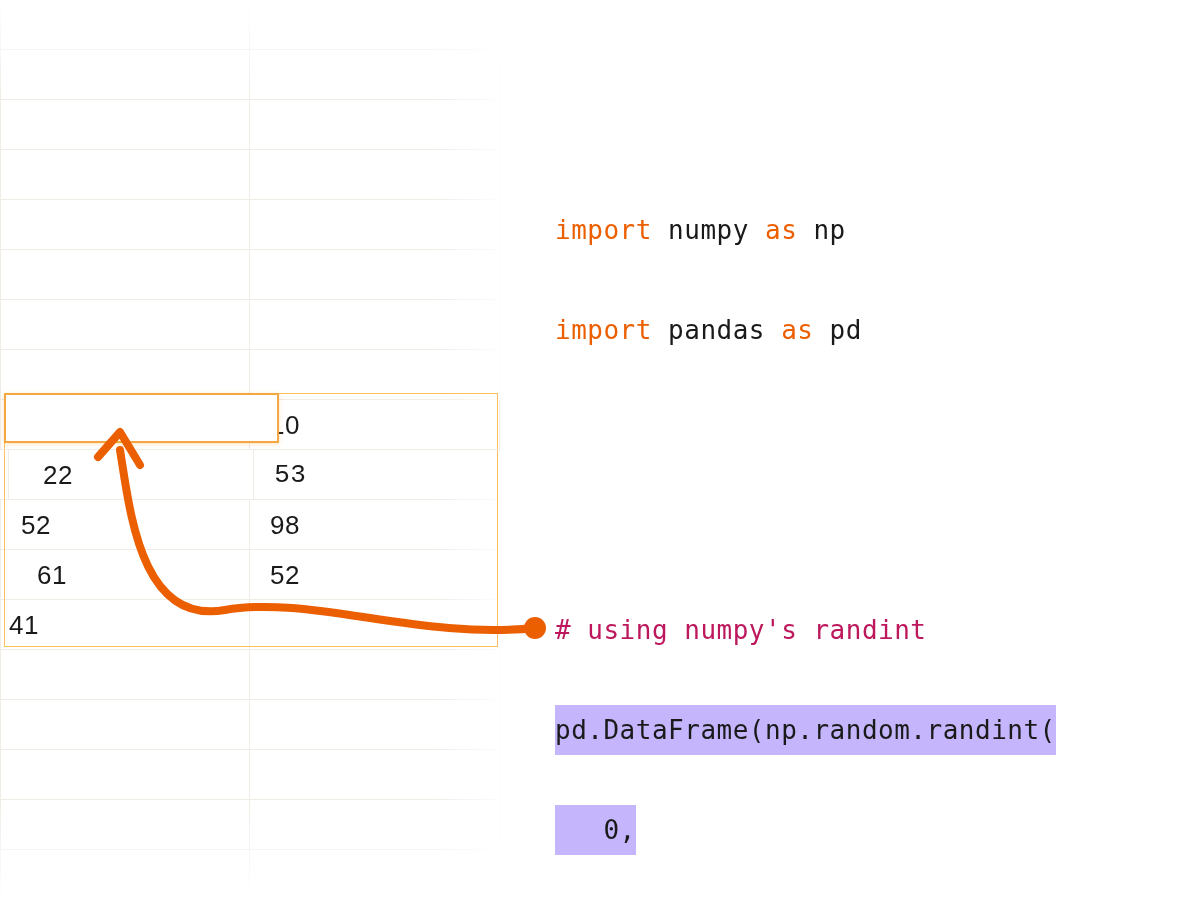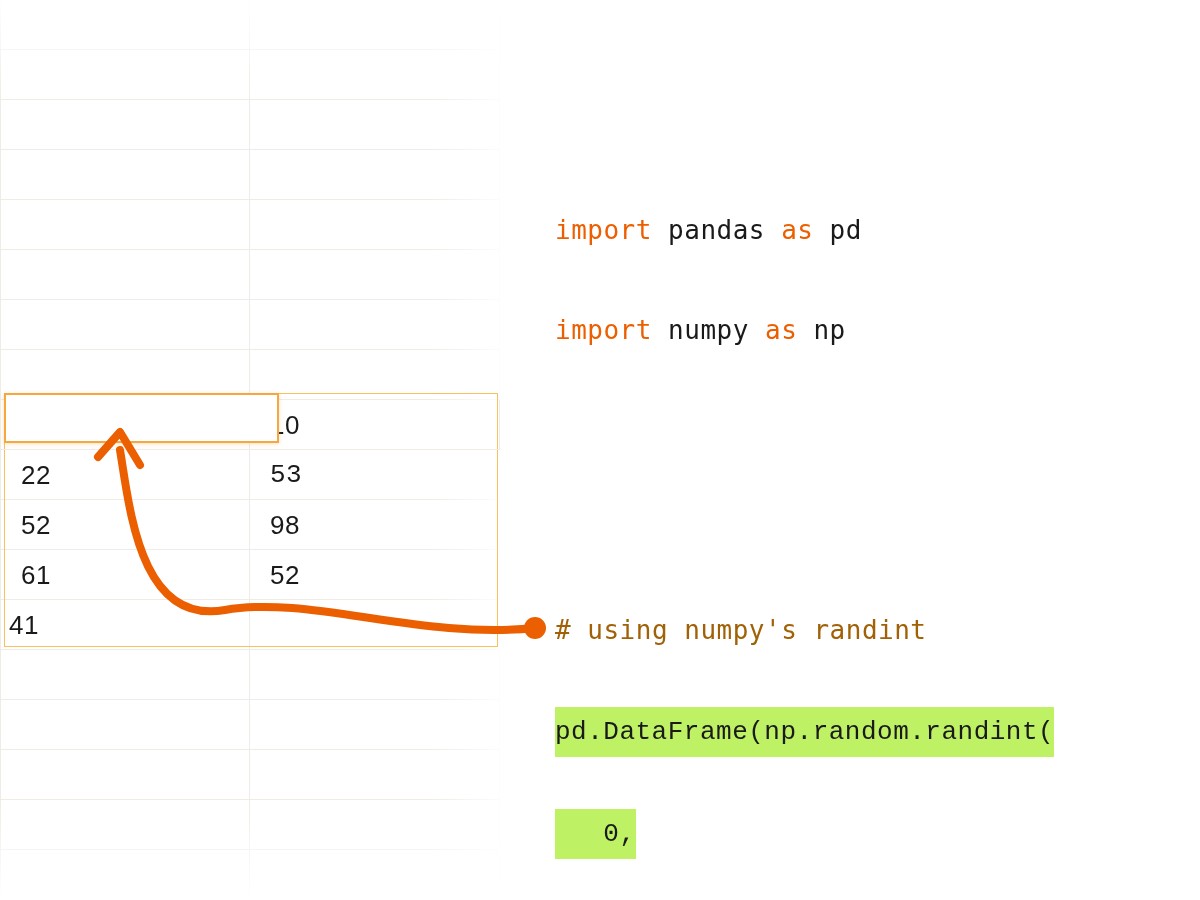--- a/index.html
+++ b/index.html
@@ -72,25 +72,24 @@
   left: 555px;
   top: 155px;
   font-family: "SF Mono", "Monaco", "Menlo", Consolas, monospace;
   font-size: 26px;
   line-height: 50px;
   letter-spacing: 0.5px;
   white-space: pre;
 }
 .kw { color: #ec5f00; }
 .txt { color: #1a1a1a; }
-.comment { color: #a16207; }
+.comment { color: #be185d; }
 .hl {
-  background: #bef264;
+  background: #c4b5fd;
   display: inline-block;
-  font-family: Liberation Mono, monospace;
 }
 
 
 .arrow-svg {
   position: absolute;
   left: 0;
   top: 0;
   width: 1200px;
   height: 900px;
   pointer-events: none;
@@ -132,29 +131,29 @@
   <div class="grid-row">
       <div class="grid-cell"></div>
       <div class="grid-cell"></div>
     </div>
 
   <div class="grid-row" style="position:relative;z-index:1;">
     <div class="grid-cell" style="padding-left:20px;position:relative;z-index:4;">52</div>
     <div class="grid-cell" style="padding-left:20px;">10</div>
   </div>
   <div class="grid-row">
-    <div class="grid-cell" style="padding-left:20px;">22</div>
+    <div class="grid-cell" style="padding-left:34px;margin-left:8px;">22</div>
     <div class="grid-cell" style="padding-left:20px;font-family:Liberation Mono, monospace;">53</div>
   </div>
   <div class="grid-row">
     <div class="grid-cell" style="padding-left:20px;">52</div>
     <div class="grid-cell" style="padding-left:20px;text-align:center;">98</div>
   </div>
   <div class="grid-row">
-    <div class="grid-cell" style="padding-left:20px;">61</div>
+    <div class="grid-cell" style="padding-left:36px;">61</div>
     <div class="grid-cell" style="padding-left:20px;">52</div>
   </div>
   <div class="grid-row">
     <div class="grid-cell" style="padding-left:8px;">41</div>
   </div>
   <div class="grid-row">
       <div class="grid-cell"></div>
       <div class="grid-cell"></div>
     </div>
   <div class="grid-row">
@@ -176,22 +175,22 @@
 </div>
 
 <div style="position:absolute;left:0;top:0;width:500px;height:100px;background:linear-gradient(to bottom,#ffffff,rgba(255,255,255,0));pointer-events:none;"></div>
 <div style="position:absolute;left:0;top:800px;width:500px;height:100px;background:linear-gradient(to top,#ffffff,rgba(255,255,255,0));pointer-events:none;"></div>
 <div style="position:absolute;left:430px;top:0;width:80px;height:900px;background:linear-gradient(to right,rgba(255,255,255,0),#ffffff);pointer-events:none;z-index:0;"></div>
 
 <div class="data-outline"></div>
 <div class="cell-highlight"></div>
 
 <div class="code-panel">
+<div><span class="kw">import</span><span class="txt"> numpy </span><span class="kw">as</span><span class="txt"> np</span></div>
 <div><span class="kw">import</span><span class="txt"> pandas </span><span class="kw">as</span><span class="txt"> pd</span></div>
-<div><span class="kw">import</span><span class="txt"> numpy </span><span class="kw">as</span><span class="txt"> np</span></div>
 <div>&nbsp;</div>
 <div>&nbsp;</div>
 <div><span class="comment"># using numpy's randint</span></div>
 <div><span class="hl txt">pd.DataFrame(np.random.randint(</span></div>
 <div><span class="hl txt">   0,</span></div>
 
 
 
 </div>
 

